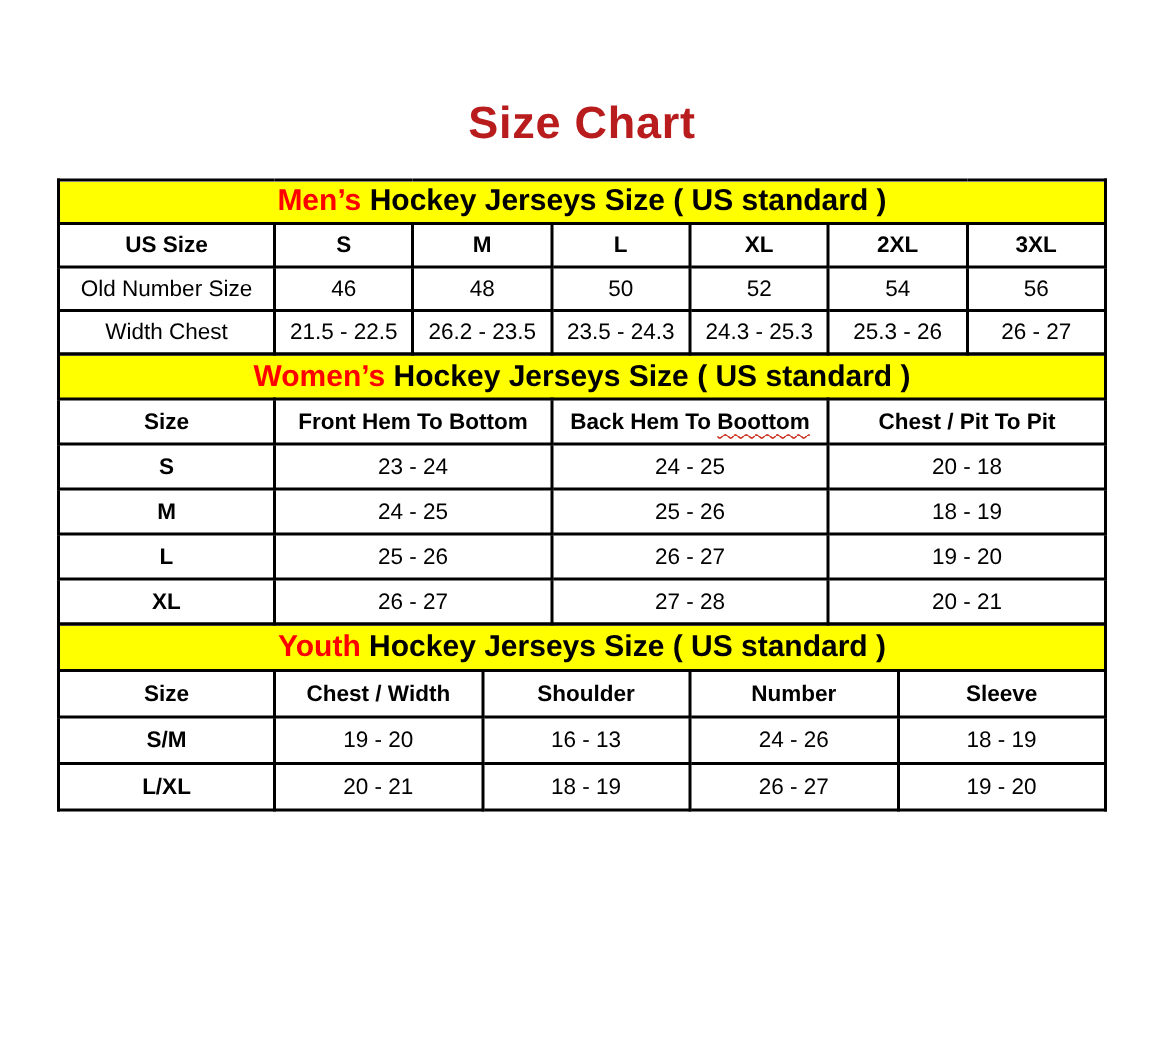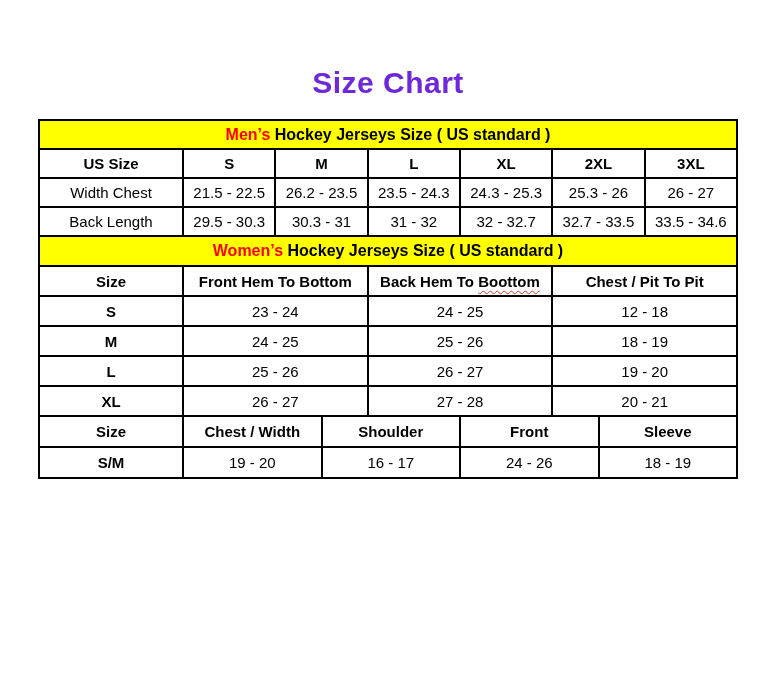--- a/index.html
+++ b/index.html
@@ -15,21 +15,21 @@
     height: 692px;
     background: #ffffff;
     overflow: hidden;
   }
   .page-title {
     margin: 0;
     padding-top: 66px;
     text-align: center;
     font-size: 30px;
     font-weight: bold;
-    color: #6d28d9;
+    color: #b91c1c;
     letter-spacing: 0.5px;
   }
   .chart {
     width: 700px;
     margin: 19px 0 0 38px;
   }
   table {
     width: 700px;
     border-collapse: collapse;
     table-layout: fixed;
@@ -44,21 +44,21 @@
     vertical-align: middle;
     padding: 0 2px;
     font-size: 15px;
     overflow: hidden;
     white-space: nowrap;
   }
   th { font-weight: bold; }
   .band-cell {
     background: #FFFF00;
     height: 27px;
-    font-size: 16px;
+    font-size: 20px;
     font-weight: bold;
   }
   .band-red {
     color: #FF0000;
     margin-right: 0.28em;
   }
   .men-table td, .men-table th { height: 27px; }
   .women-table td, .women-table th { height: 28px; }
   .youth-table td, .youth-table th { height: 29px; }
   .row-label-bold { font-weight: bold; }
@@ -98,37 +98,37 @@
       <tr>
         <th>US Size</th>
         <th>S</th>
         <th>M</th>
         <th>L</th>
         <th>XL</th>
         <th>2XL</th>
         <th>3XL</th>
       </tr>
       <tr>
+        <td>Old Number Size</td>
+        <td>46</td>
+        <td>48</td>
+        <td>50</td>
+        <td>52</td>
+        <td>54</td>
+        <td>56</td>
+      </tr>
+      <tr>
         <td>Width Chest</td>
         <td>21.5 - 22.5</td>
         <td>26.2 - 23.5</td>
         <td>23.5 - 24.3</td>
         <td>24.3 - 25.3</td>
         <td>25.3 - 26</td>
         <td>26 - 27</td>
       </tr>
-      <tr>
-        <td>Back Length</td>
-        <td>29.5 - 30.3</td>
-        <td>30.3 - 31</td>
-        <td>31 - 32</td>
-        <td>32 - 32.7</td>
-        <td>32.7 - 33.5</td>
-        <td>33.5 - 34.6</td>
-      </tr>
     </tbody>
       </table>
 
     <table class="women-table">
       <colgroup>
         <col style="width:144px">
           <col>
           <col>
           <col>
       </colgroup>
@@ -143,21 +143,21 @@
         <th>Front Hem To Bottom</th>
         <th>
           <span>Back Hem To</span><span class="misspelled">Boottom</span>
         </th>
         <th>Chest / Pit To Pit</th>
       </tr>
       <tr>
         <td class="row-label-bold">S</td>
         <td>23 - 24</td>
         <td>24 - 25</td>
-        <td>12 - 18</td>
+        <td>20 - 18</td>
       </tr>
       <tr>
         <td class="row-label-bold">M</td>
         <td>24 - 25</td>
         <td>25 - 26</td>
         <td>18 - 19</td>
       </tr>
       <tr>
         <td class="row-label-bold">L</td>
         <td>25 - 26</td>
@@ -175,31 +175,43 @@
 
     <table class="youth-table">
       <colgroup>
         <col style="width:144px">
           <col>
           <col>
           <col>
           <col>
       </colgroup>
       <tbody>
+          <tr>
+        <td class="band-cell" colspan="5">
+          <span class="band-red">Youth</span><span>Hockey Jerseys Size ( US standard )</span>
+        </td>
+      </tr>
       <tr>
         <th>Size</th>
         <th>Chest / Width</th>
         <th>Shoulder</th>
-        <th>Front</th>
+        <th>Number</th>
         <th>Sleeve</th>
       </tr>
       <tr>
         <td class="row-label-bold">S/M</td>
         <td>19 - 20</td>
-        <td>16 - 17</td>
+        <td>16 - 13</td>
         <td>24 - 26</td>
         <td>18 - 19</td>
       </tr>
+      <tr>
+        <td class="row-label-bold">L/XL</td>
+        <td>20 - 21</td>
+        <td>18 - 19</td>
+        <td>26 - 27</td>
+        <td>19 - 20</td>
+      </tr>
     </tbody>
       </table>
 
   </div>
 </div>
 
 </body></html>

